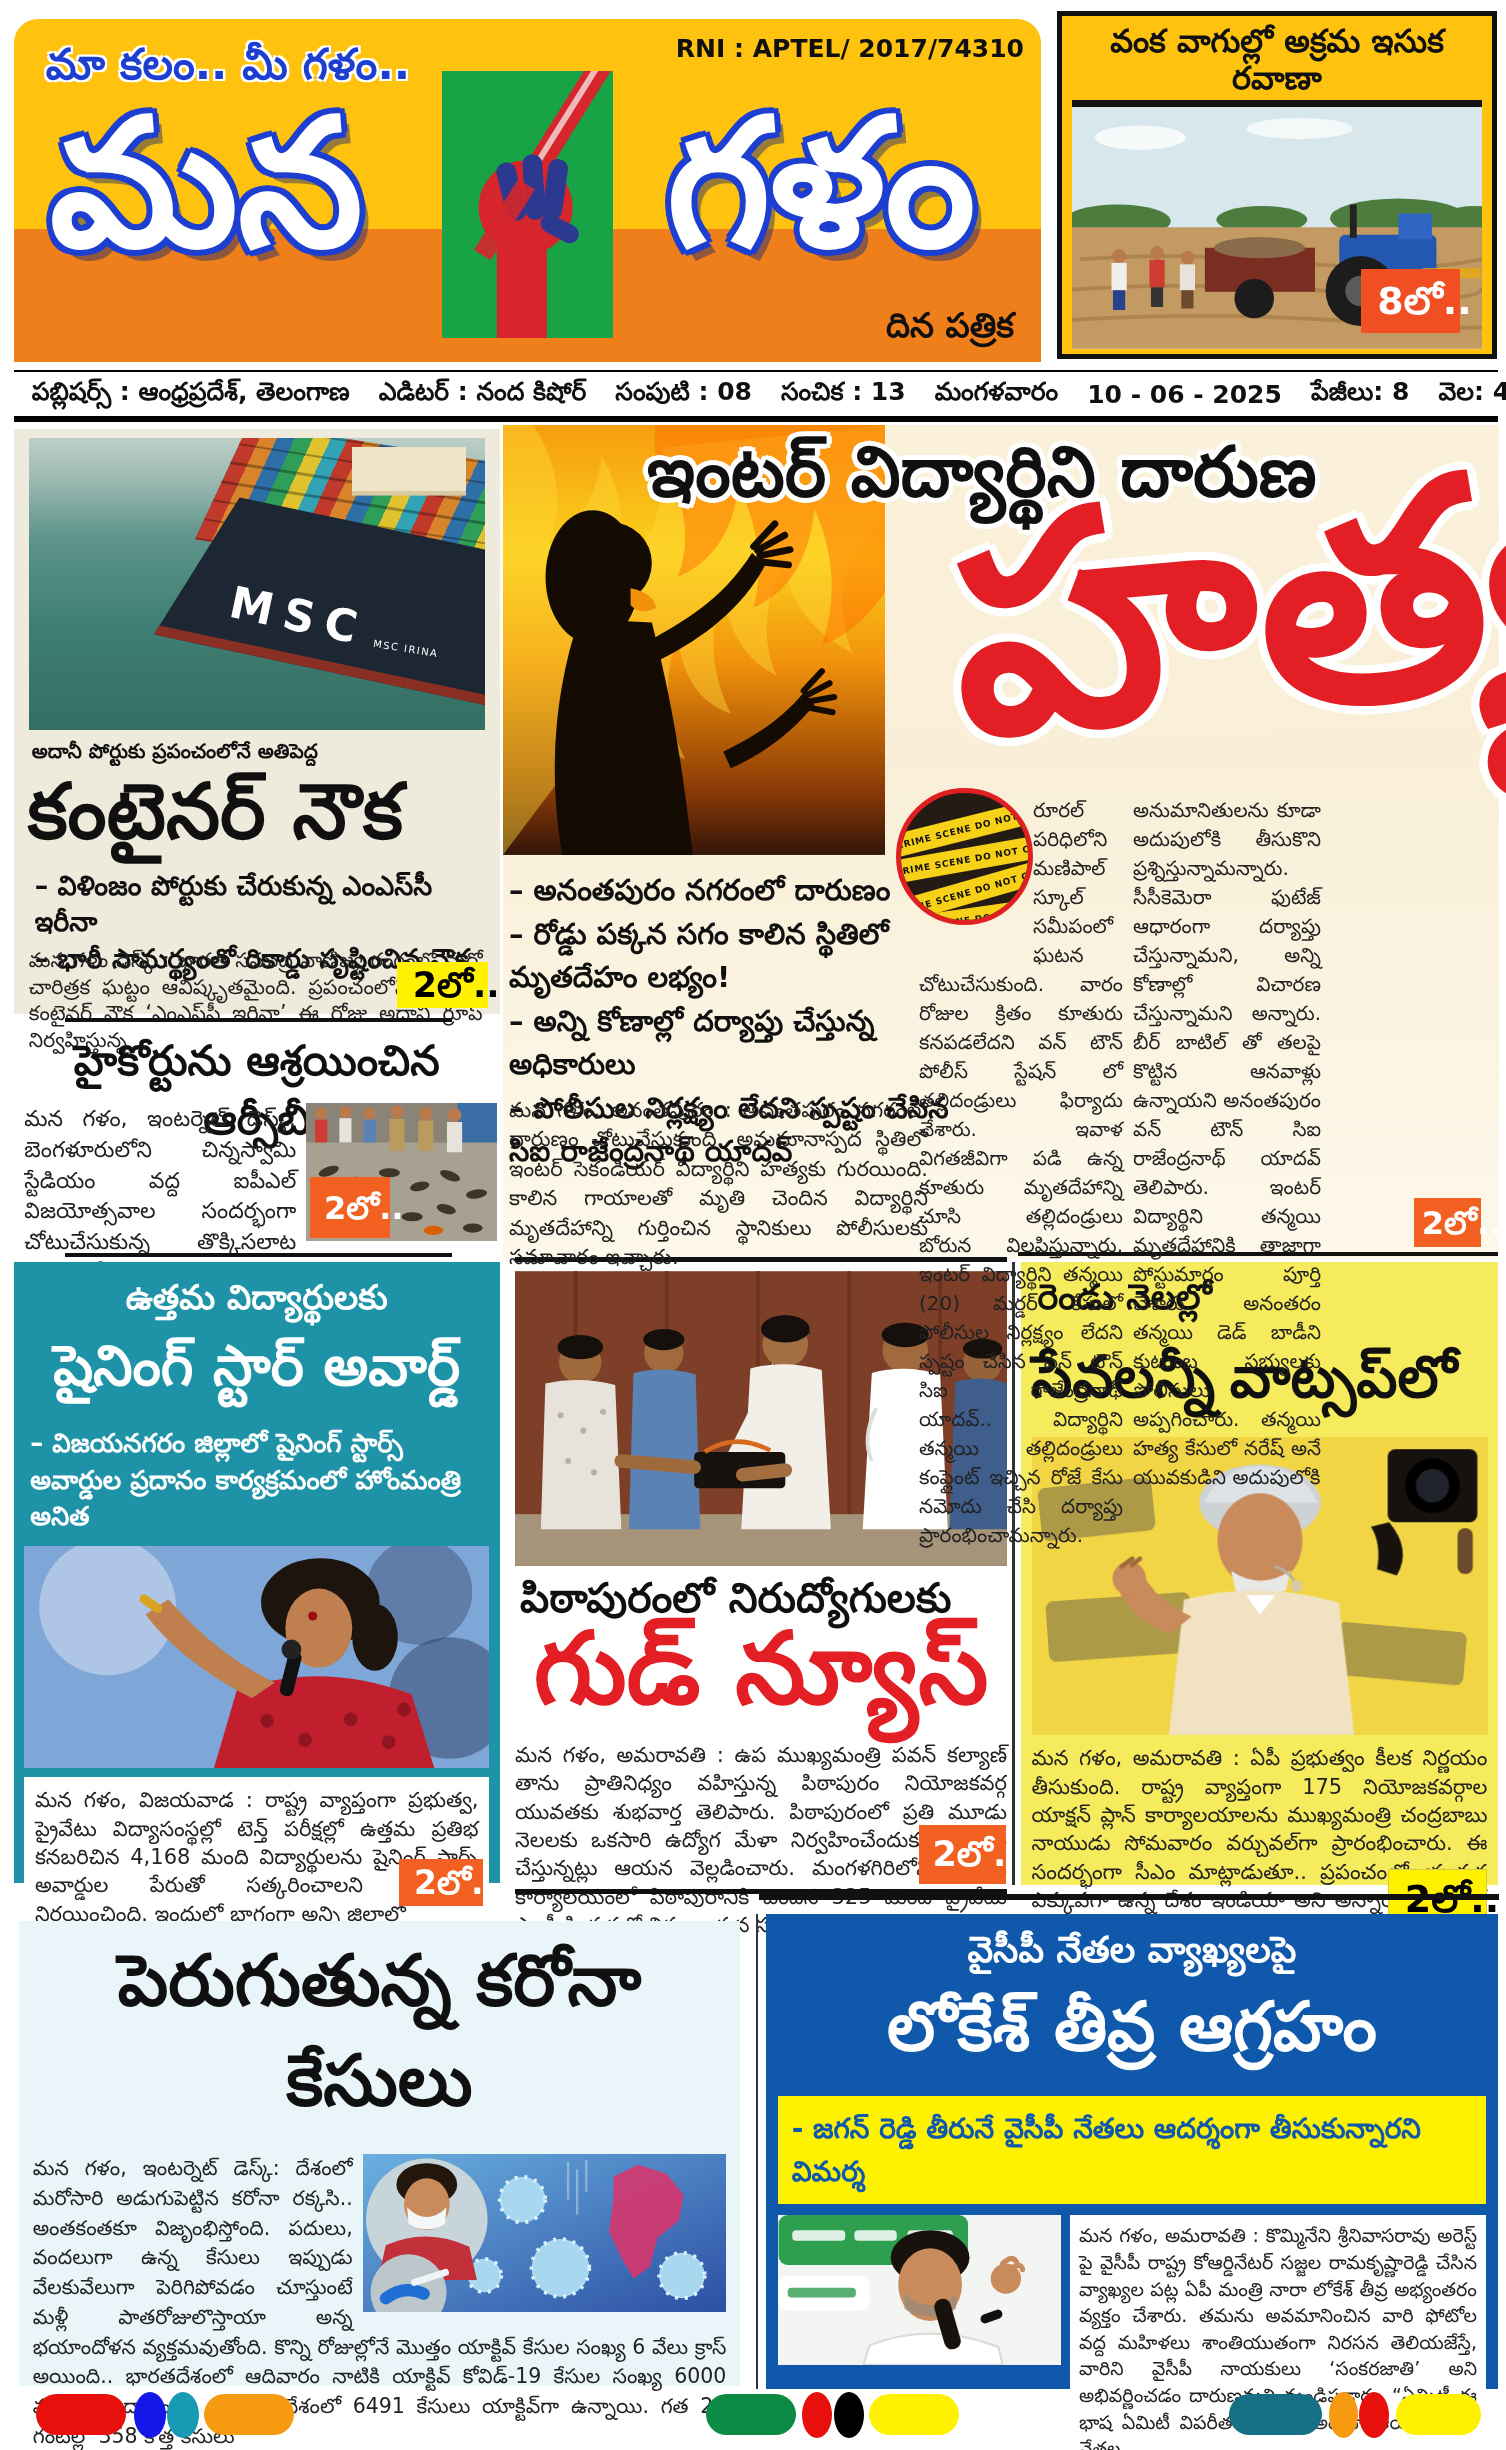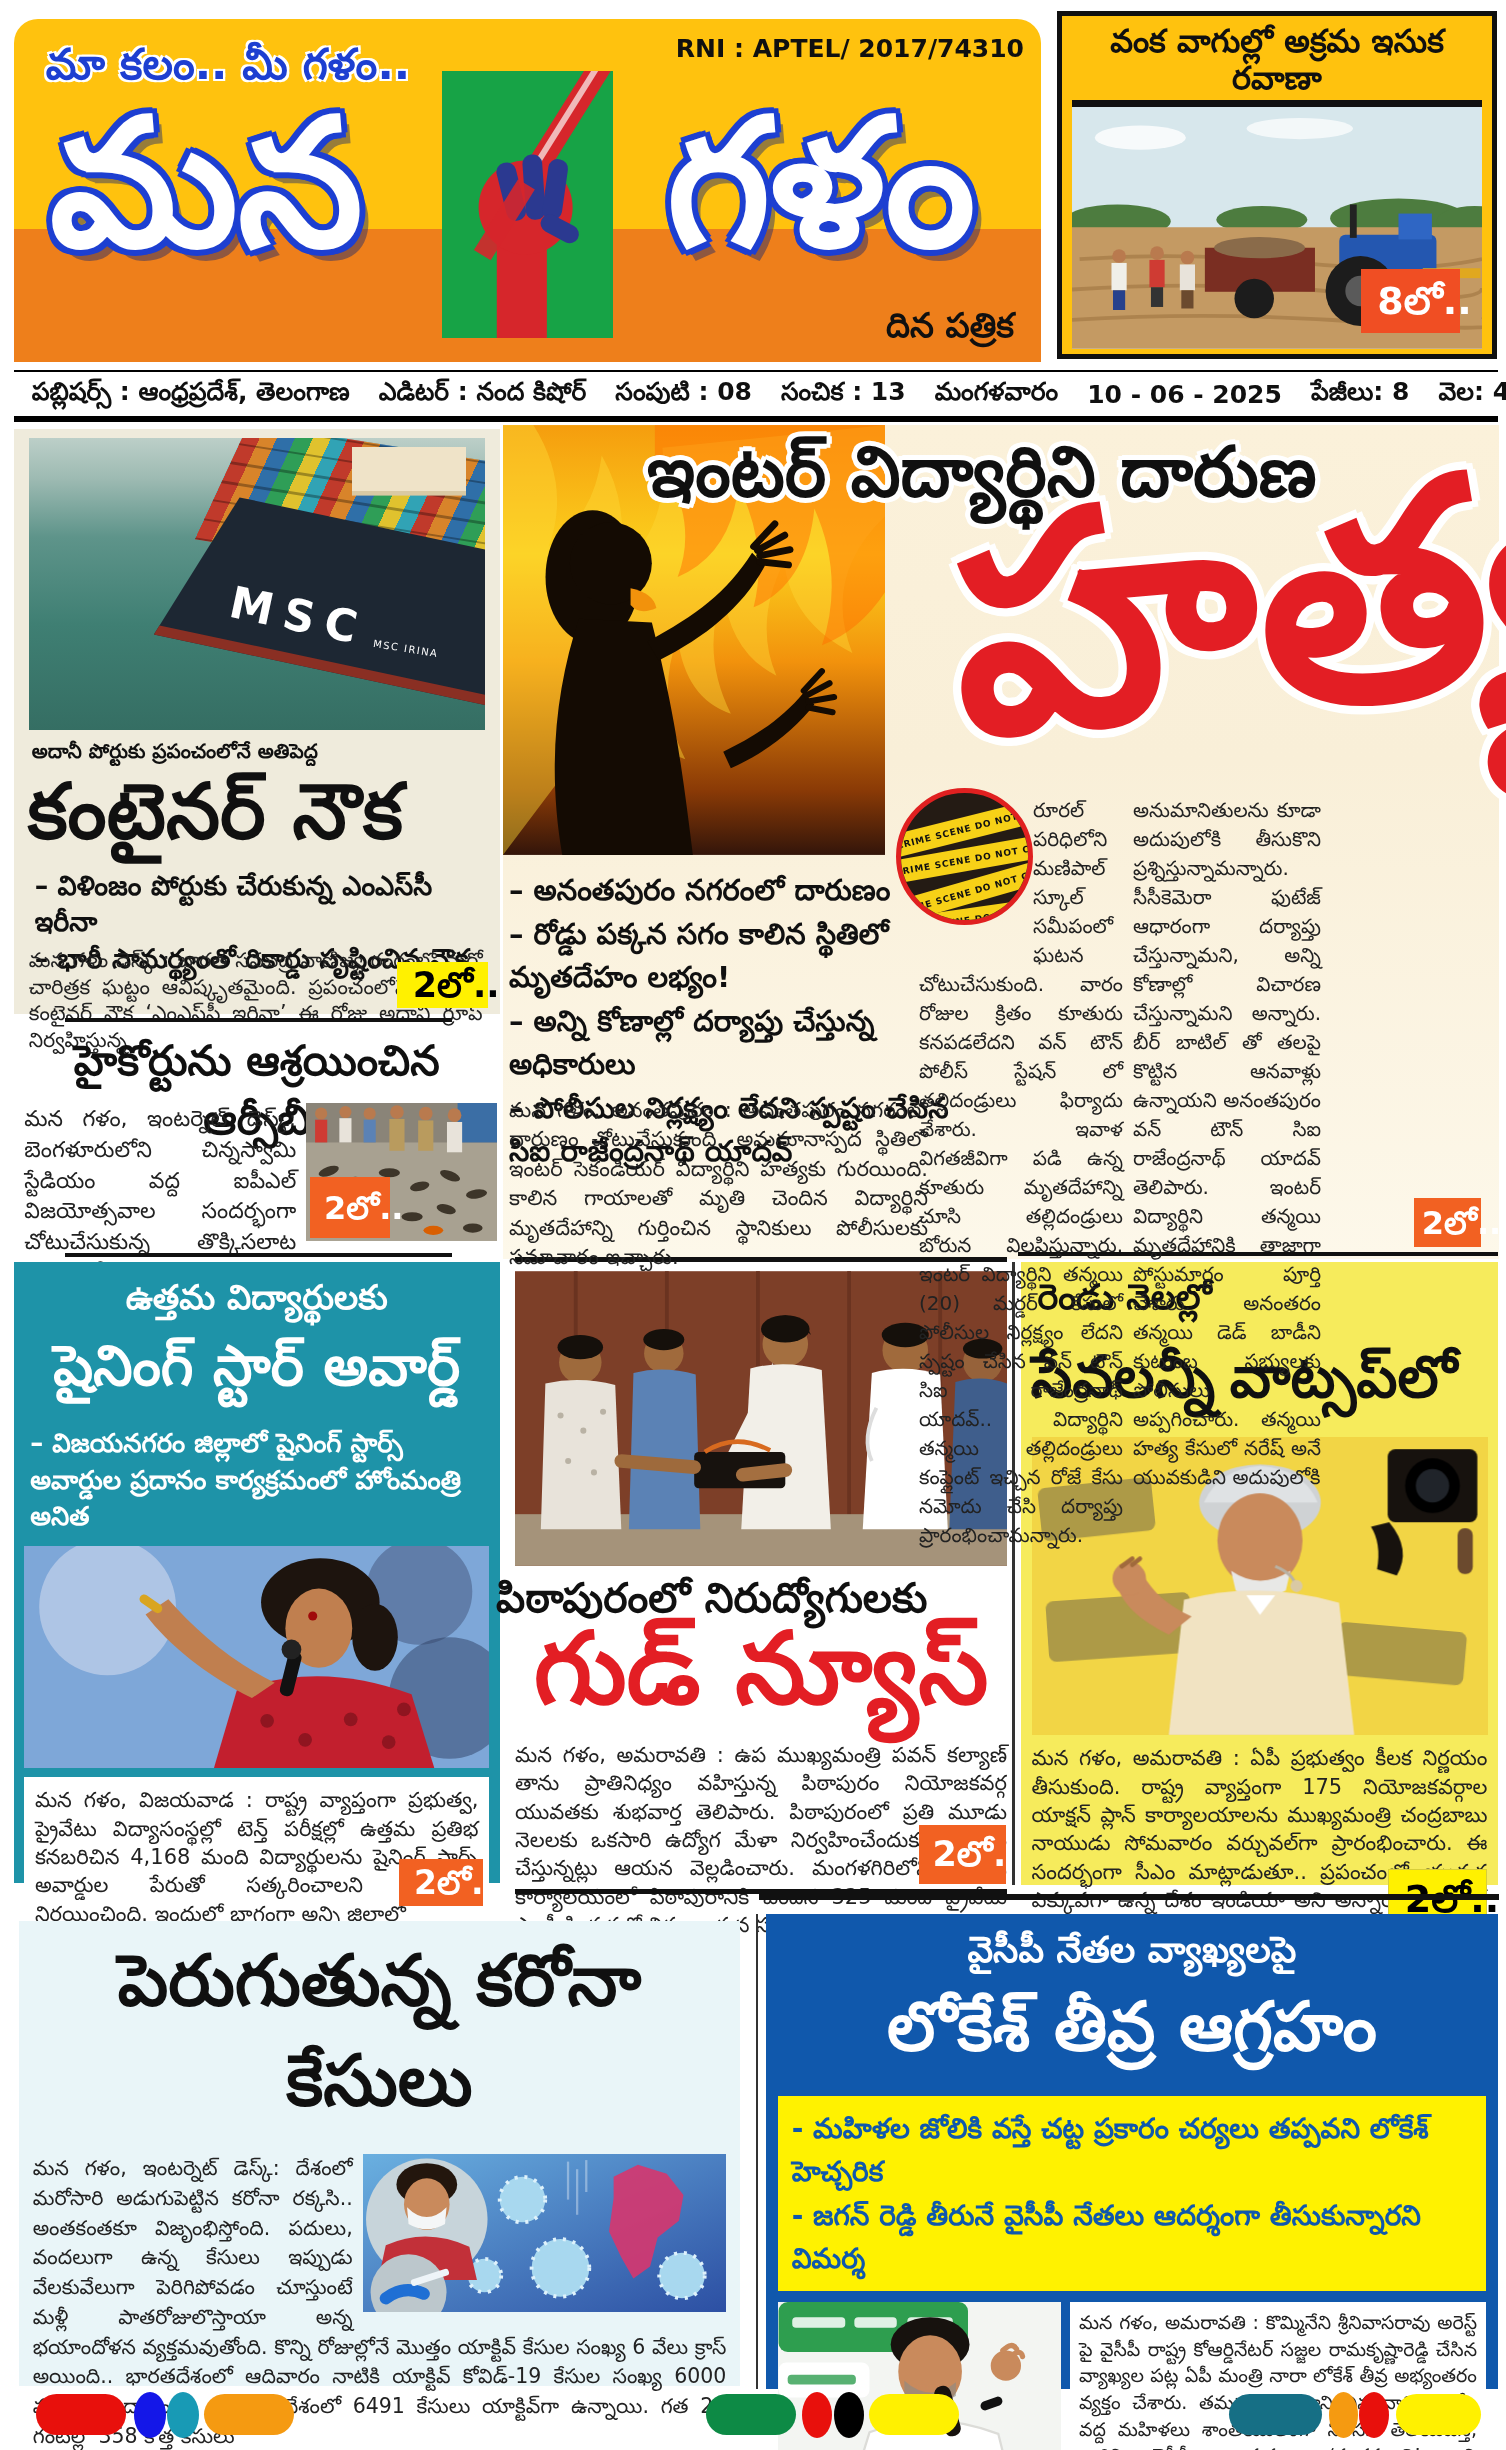--- a/index.html
+++ b/index.html
@@ -64,21 +64,21 @@
   .teal-kicker { text-align:center; color:#fff; font-size:34px; font-weight:bold; margin-top:6px; }
   .teal-headline { text-align:center; color:#ffffff; font-size:56px; font-weight:bold; margin-top:7.6px; }
   .teal-bullet { color:#fff; font-size:26px; font-weight:bold; margin:13.7px 6px 0 6px; line-height:1.4; }
   .teal-photo { width:465px; height:222px; margin-top:12px; background:#8fa8cf; overflow:hidden; }
   .teal-bodypanel { position:relative; margin-top:9px; background:#fff; padding:9px 10.6px; height:135px; font-size:21px; color:#222; text-align:justify; line-height:1.35; }
   .teal-badge { position:absolute; right:6px; bottom:6px; width:84px; height:47px; font-size:33px; }
 
   
   .gline-top { left:515px; top:1257px; width:492px; height:4.6px; background:#111; }
   .gn-photo { left:515px; top:1271px; width:492px; height:295px; overflow:hidden; }
-  .gn-kicker { left:496px; top:1574px; font-size:41px; font-weight:bold; color:#101010; }
+  .gn-kicker { left:520px; top:1574px; font-size:41px; font-weight:bold; color:#101010; }
   .gn-headline { left:515px; top:1619px; width:492px; text-align:center; font-size:100px; font-weight:bold; color:#E31E24; line-height:1; }
   .gn-body { left:515px; top:1741px; width:492px; height:146px; font-size:21px; color:#222; text-align:justify; line-height:1.35; position:absolute; }
   .gn-badge { position:absolute; right:1.5px; bottom:3px; width:87px; height:59px; font-size:35px; }
   .gline-bottom { left:515px; top:1889px; width:492px; height:4.6px; background:#111; }
 
   
   .wa-topline { left:1018px; top:1252px; width:480px; height:3.8px; background:#111; }
   .wa-vline { left:1012px; top:1262px; width:3px; height:623px; background:#333; }
   .wabox { left:1021px; top:1262px; width:477px; height:623px; background:#F6EB5C; padding:7.6px 10.6px; }
   .wa-kicker { font-size:35px; font-weight:bold; color:#101010; margin:7.6px 0 0 6px; }
@@ -499,21 +499,20 @@
       
     </div>
   </div>
 
   <div class="abs lok-topline"></div>
   <div class="abs lok-vline"></div>
   <div class="abs lokbox">
     <div class="lok-kicker">వైసీపీ నేతల వ్యాఖ్యలపై</div>
     <div class="lok-headline">లోకేశ్ తీవ్ర ఆగ్రహం</div>
     <div class="lok-ystrip">
-      <div class="lok-bullet">- మహిళల జోలికి వస్తే చట్ట ప్రకారం చర్యలు తప్పవని లోకేశ్ హెచ్చరిక</div>
       <div class="lok-bullet">- జగన్ రెడ్డి తీరునే వైసీపీ నేతలు ఆదర్శంగా తీసుకున్నారని విమర్శ</div>
     </div>
     <div class="lok-row">
       <div class="lok-photo">
         <svg width="283" height="150" viewBox="0 0 372 198">
           <rect width="372" height="198" fill="#f3f5f2"></rect>
           <rect x="0" y="0" width="250" height="66" rx="12" fill="#2e9e4f"></rect>
           <g fill="#ffffff" opacity="0.85">
               <rect x="18" y="20" width="70" height="14" rx="5"></rect>
               <rect x="100" y="20" width="56" height="14" rx="5"></rect>

